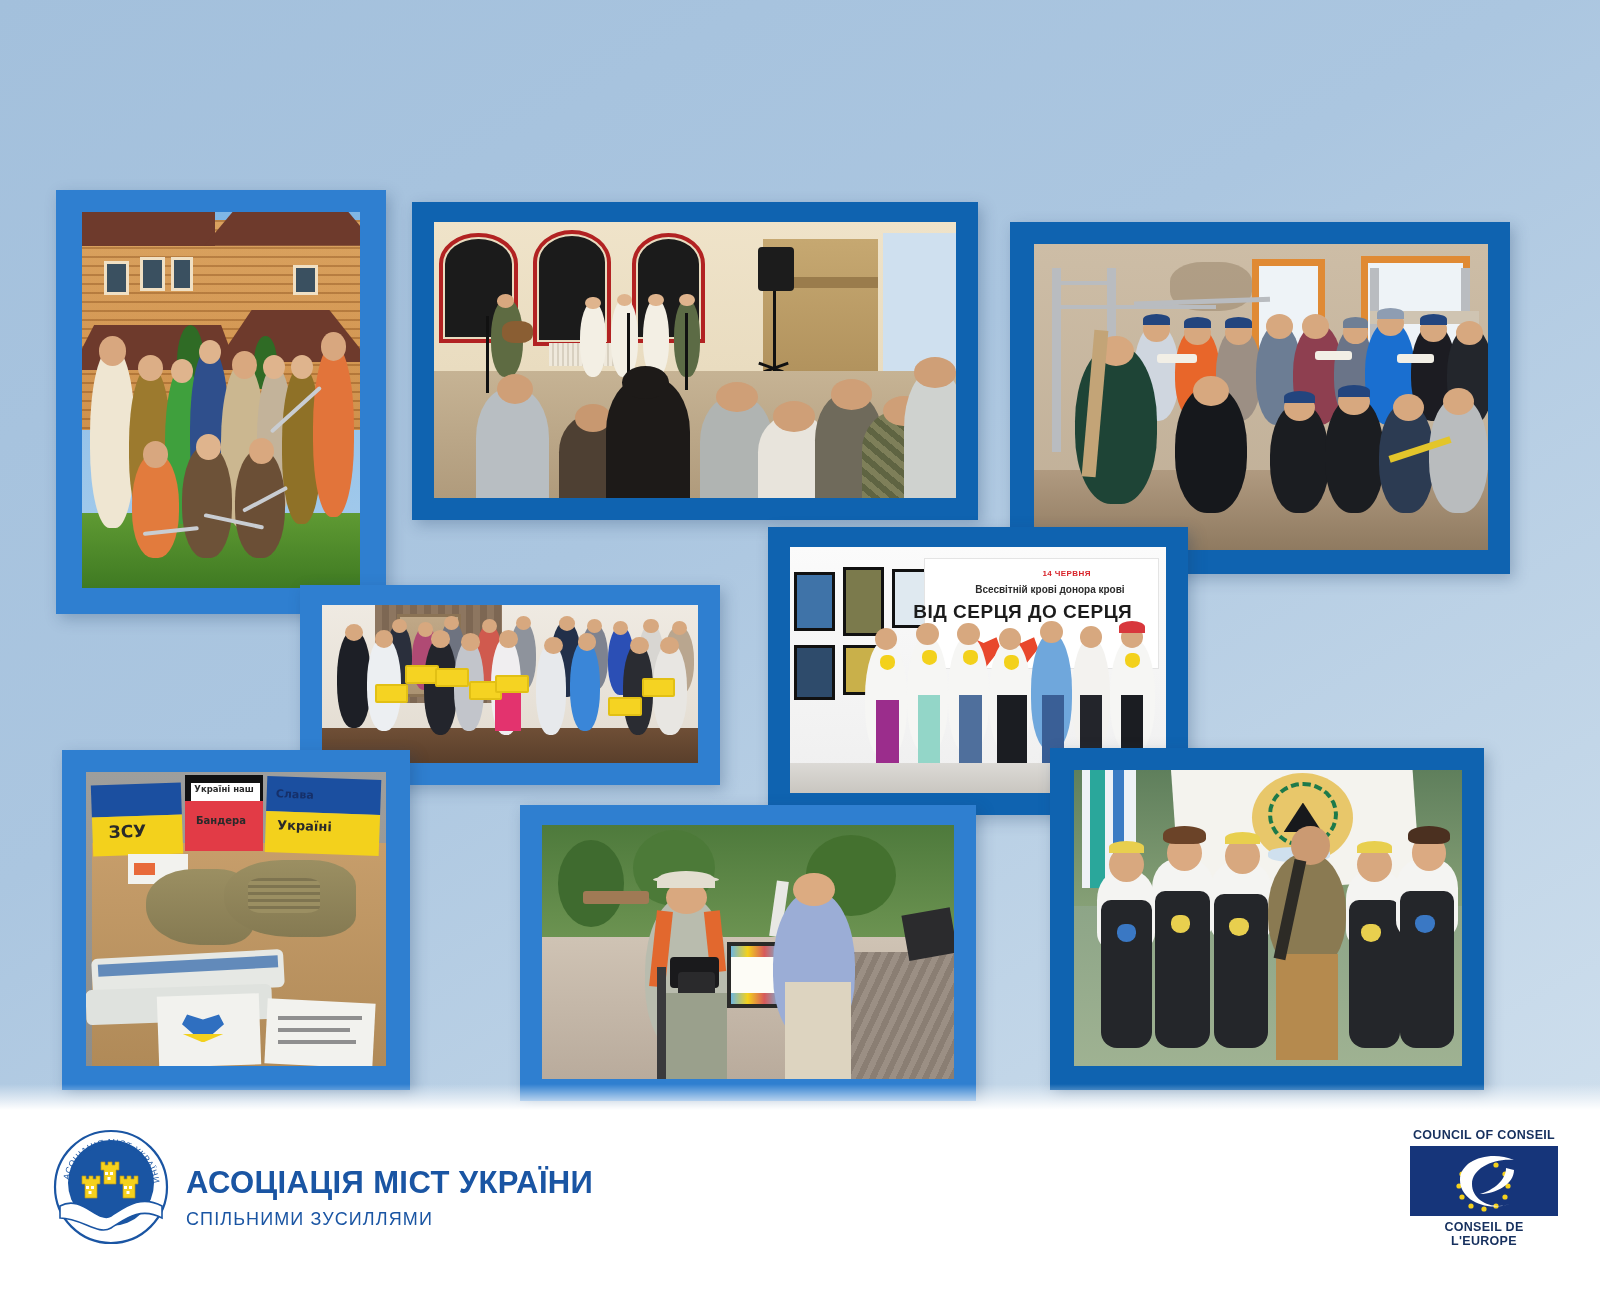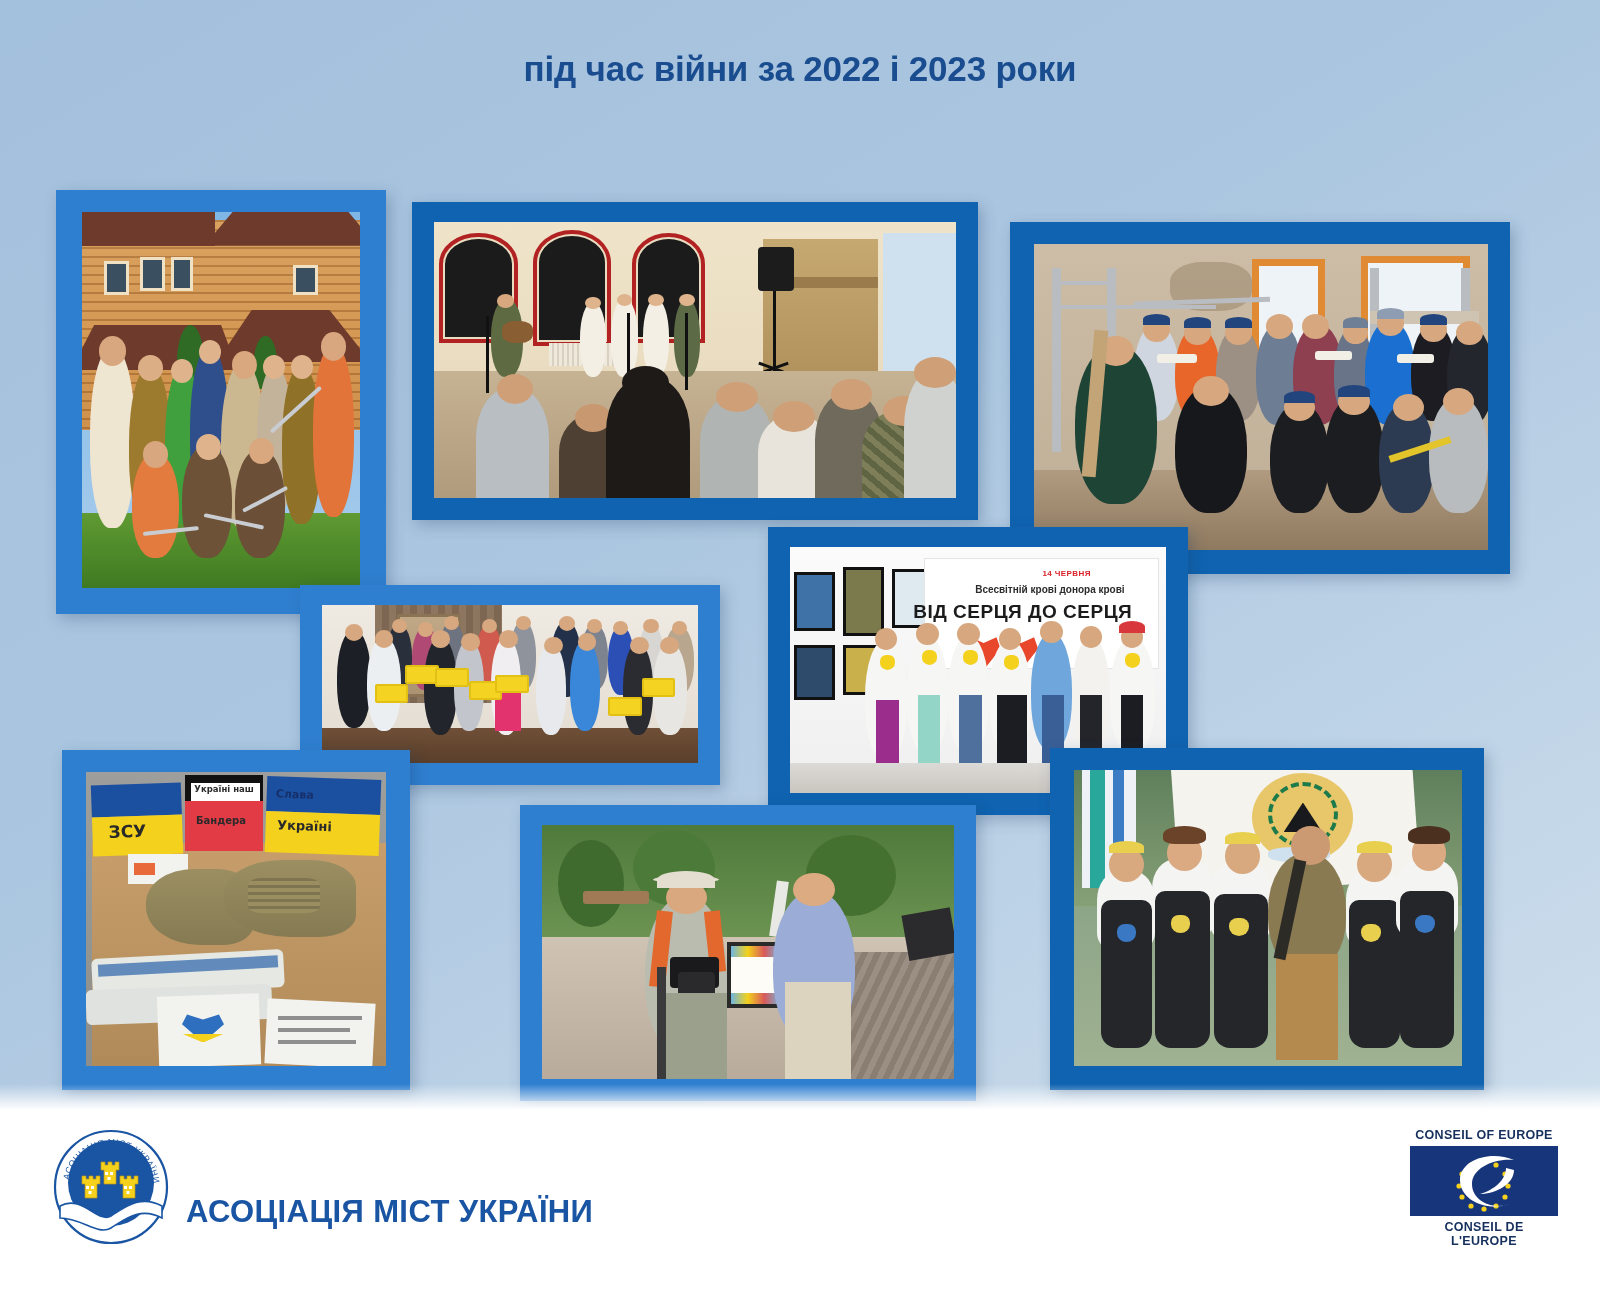--- a/index.html
+++ b/index.html
@@ -166,21 +166,20 @@
   .coe .coetop { font-size:12.5px; text-align:center; color:#16305e; letter-spacing:.3px; font-weight:bold;}
   .coe .coebot { font-size:12.5px; text-align:center; color:#16305e; letter-spacing:.3px; font-weight:bold;}
   .coe .flagbox{ background:#16357a; height:70px; position:relative; margin:4px 0; }
 </style>
 </head>
 <body>
 
 <div class="poster">
 
   <div class="title">
-    <div>під час війни за 2022 і 2023 роки</div>
   </div>
 
   <div class="frame" style="left:56px; top:190px; width:330px; height:424px;">
     <div class="photo" style="inset:22px 26px 26px 26px;">
       <div class="photo-inner">
         <div class="p1-sky"></div>
         <div class="p1-house">
             <div class="p1-logs"></div>
           </div>
         <div class="p1-roof" style="left:-6%;top:0;width:54%;height:9%;"></div>
@@ -653,25 +652,26 @@
           <rect x="77" y="58" width="3" height="3"></rect>
         <rect x="74.5" y="63" width="3" height="3"></rect>
       </g>
 
       <path d="M8 78 C 30 66, 46 96, 59 88 C 72 80, 88 66, 110 78 L 110 90 C 88 78, 72 92, 59 100 C 46 108, 30 90, 8 90 Z" fill="#ffffff" stroke="#1a55a3" stroke-width="1.6"></path>
     </svg>
   </div>
 
   <div class="amu-text">
     <div class="amu-name">АСОЦІАЦІЯ МІСТ УКРАЇНИ</div>
+    <div class="amu-sub">СПІЛЬНИМИ ЗУСИЛЛЯМИ</div>
   </div>
 
 
   <div class="coe">
-    <div class="coetop">CONSEIL OF EUROPE</div>
+    <div class="coetop">COUNCIL OF CONSEIL</div>
     <div class="flagbox">
       <svg viewBox="0 0 148 70" width="148" height="70">
         <g fill="#f5d11c">
           <g id="stars">
             <circle cx="74" cy="16" r="2.6"></circle>
               <circle cx="61" cy="19" r="2.6"></circle>
             <circle cx="52" cy="28" r="2.6"></circle>
               <circle cx="49" cy="40" r="2.6"></circle>
             <circle cx="52" cy="51" r="2.6"></circle>
               <circle cx="61" cy="60" r="2.6"></circle>

